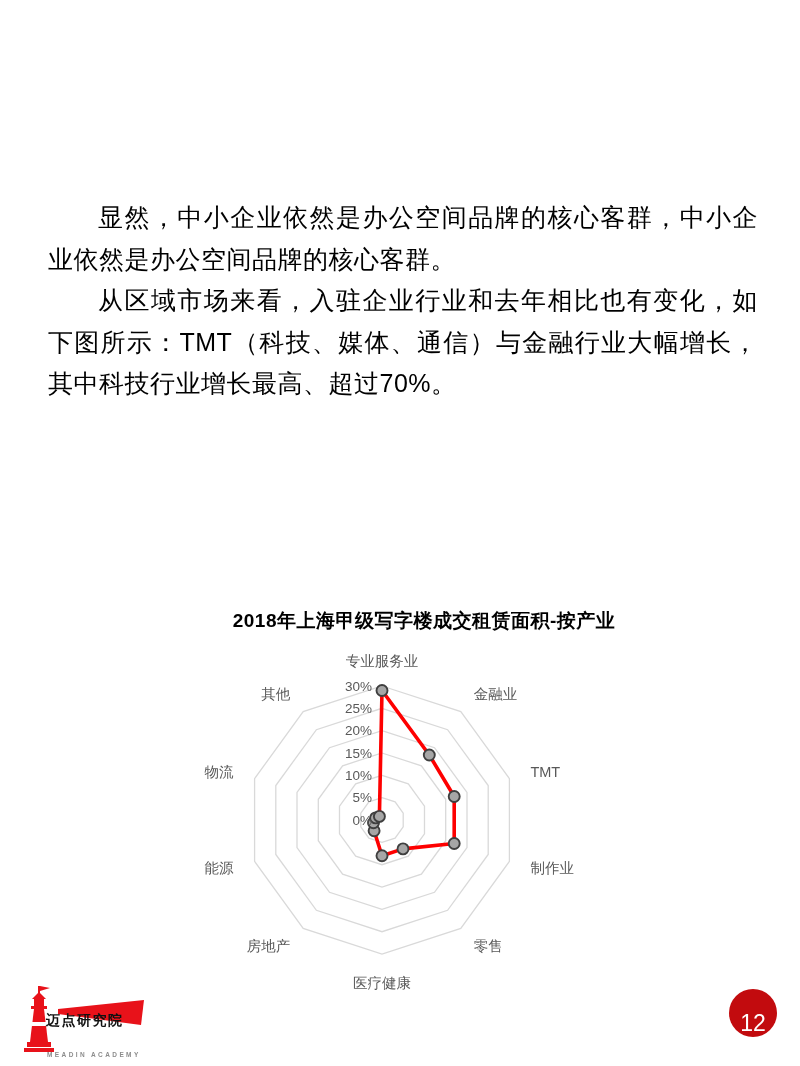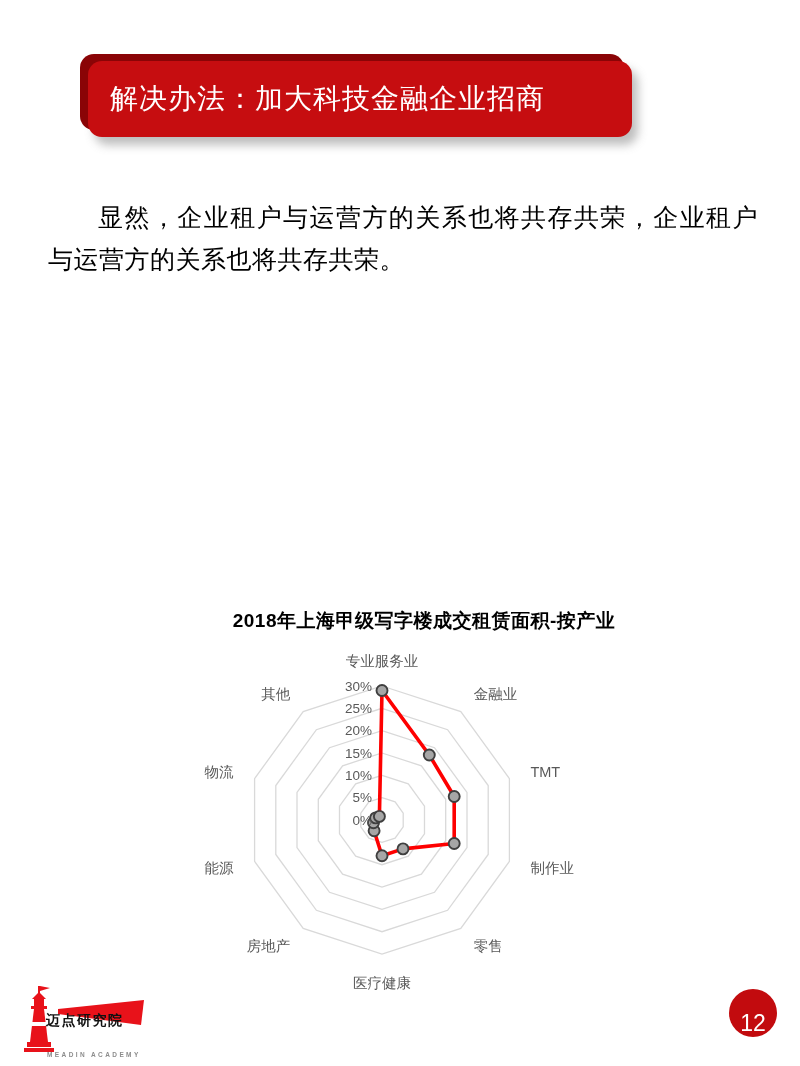--- a/index.html
+++ b/index.html
@@ -51,26 +51,24 @@
     position:absolute;left:729px;top:989px;width:48px;height:48px;
     border-radius:50%;background:#c20b0e;color:#ffffff;
     display:flex;align-items:flex-end;justify-content:center;font-size:23px;
   }
 </style>
 </head>
 <body>
 
 <div class="page">
 
-  <div class="banner">
-    <span class="banner-title">解决办法：加大科技金融企业招商</span>
-  </div>
 
   <div class="content">
-    <p>显然，企业租户与运营方的关系也将共存共荣，企业租户与运营方的关系也将共存共荣。</p>
+    <p>显然，中小企业依然是办公空间品牌的核心客群，中小企业依然是办公空间品牌的核心客群。</p>
+    <p>从区域市场来看，入驻企业行业和去年相比也有变化，如下图所示：TMT（科技、媒体、通信）与金融行业大幅增长，其中科技行业增长最高、超过70%。</p>
   </div>
 
   <div class="chart-title">2018年上海甲级写字楼成交租赁面积-按产业</div>
 
   <div class="radar-wrap">
     <svg id="radar-svg" width="620" height="356" viewBox="0 0 620 356">
         <polygon points="312.0,149.7 325.1,153.9 333.2,165.1 333.2,178.9 325.1,190.1 312.0,194.3 298.9,190.1 290.8,178.9 290.8,165.1 298.9,153.9" fill="none" stroke="#d9d9d9" stroke-width="1.3"></polygon>
         <polygon points="312.0,127.3 338.3,135.9 354.5,158.2 354.5,185.8 338.3,208.1 312.0,216.7 285.7,208.1 269.5,185.8 269.5,158.2 285.7,135.9" fill="none" stroke="#d9d9d9" stroke-width="1.3"></polygon>
         <polygon points="312.0,105.0 351.4,117.8 375.7,151.3 375.7,192.7 351.4,226.2 312.0,239.0 272.6,226.2 248.3,192.7 248.3,151.3 272.6,117.8" fill="none" stroke="#d9d9d9" stroke-width="1.3"></polygon>
         <polygon points="312.0,82.7 364.5,99.7 397.0,144.4 397.0,199.6 364.5,244.3 312.0,261.3 259.5,244.3 227.0,199.6 227.0,144.4 259.5,99.7" fill="none" stroke="#d9d9d9" stroke-width="1.3"></polygon>

